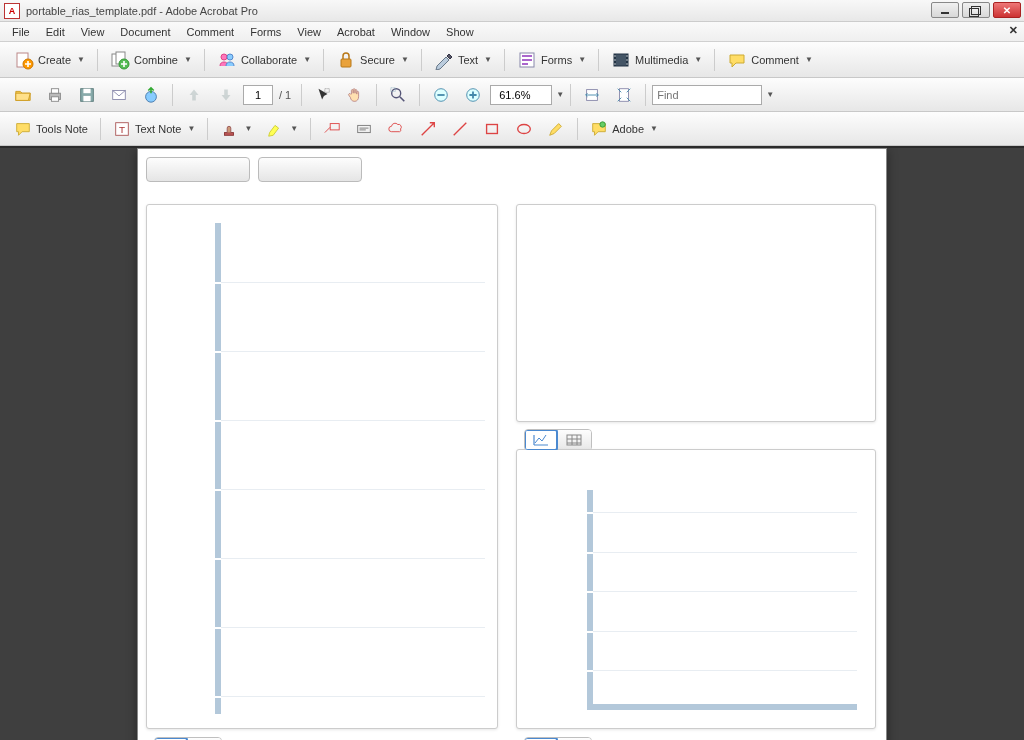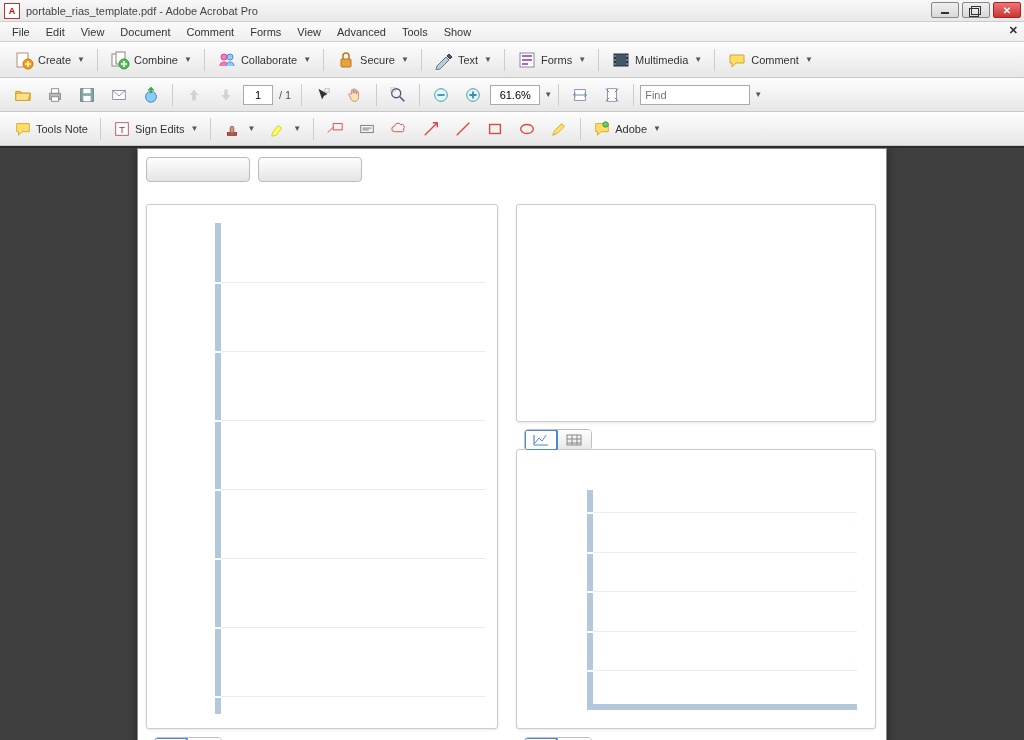--- a/index.html
+++ b/index.html
@@ -25,21 +25,21 @@
 
 
 .toolbar { background: linear-gradient(#fdfdfd,#e7e7e7); border-bottom: 1px solid #c8c8c8; display: flex; align-items: center; padding: 4px 8px; gap: 2px; height: 36px; }
 .toolbar.secondary { height: 34px; }
 .tb-btn { display: flex; align-items: center; gap: 4px; padding: 3px 6px; border-radius: 3px; color: #333; height: 26px; }
 .tb-sep { width:1px; height:22px; background:#ccc; margin:0 4px; }
 .tb-dd { font-size: 8px; color: #555; margin-left: 2px; }
 .icon { width: 20px; height: 20px; flex-shrink: 0; }
 .icon svg { width:100%; height:100%; display:block; }
 .page-input { width: 30px; height: 20px; border: 1px solid #aaa; text-align: center; background:#fff; }
-.zoom-input { width: 50px; height: 20px; border: 1px solid #aaa; text-align: center; padding: 0 8px; background:#fff; }
+.zoom-input { width: 62px; height: 20px; border: 1px solid #aaa; text-align: left; padding: 0 8px; background:#fff; }
 .find-input { width: 110px; height: 20px; border: 1px solid #aaa; padding: 0 4px; background:#fff; color:#888; }
 .slash-total { color:#555; padding: 0 4px; }
 
 
 .viewport { position: absolute; top: 148px; left: 0; right: 0; bottom: 0; background: #3f3f3f; display: flex; justify-content: center; overflow: hidden; }
 .page { width: 750px; height: 640px; background: #fff; border: 1px solid #888; margin-top: 0; box-shadow: 0 2px 10px rgba(0,0,0,0.4); position: relative; }
 
 
 .page .hdr-btns { position: absolute; top: 8px; left: 8px; display:flex; gap:8px; }
 .page .hdr-btn { width: 104px; height: 25px; background: linear-gradient(#fdfdfd,#e5e5e5); border:1px solid #bbb; border-radius:4px; }
@@ -84,22 +84,22 @@
 </div>
 
 <div class="menubar">
   <span class="menu-item">File</span>
   <span class="menu-item">Edit</span>
   <span class="menu-item">View</span>
   <span class="menu-item">Document</span>
   <span class="menu-item">Comment</span>
   <span class="menu-item">Forms</span>
   <span class="menu-item">View</span>
-  <span class="menu-item">Advanced</span>
-  <span class="menu-item">Tools</span>
+  <span class="menu-item">Acrobat</span>
+  <span class="menu-item">Window</span>
   <span class="menu-item">Show</span>
   <span class="menu-close">✕</span>
 </div>
 
 <div class="toolbar">
   <div class="tb-btn">
     <span class="icon">
         <svg viewBox="0 0 20 20">
           <rect x="3" y="3" width="11" height="14" fill="#fff" stroke="#b88"></rect>
           <circle cx="14" cy="14" r="5" fill="#f90" stroke="#c70"></circle>
@@ -337,21 +337,21 @@
     <span>Tools Note</span>
   </div>
   <div class="tb-sep"></div>
   <div class="tb-btn">
     <span class="icon sm">
         <svg viewBox="0 0 20 20">
           <rect x="3" y="3" width="14" height="14" fill="#fff" stroke="#a55"></rect>
           <text x="10" y="14" text-anchor="middle" font-size="11" fill="#a33" font-family="serif">T</text>
         </svg>
       </span>
-    <span>Sign Edits</span>
+    <span>Text Note</span>
       <span class="tb-dd">▼</span>
   </div>
   <div class="tb-sep"></div>
   <div class="tb-btn">
       <span class="icon sm">
         <svg viewBox="0 0 20 20">
           <rect x="5" y="14" width="10" height="3" fill="#b55" stroke="#833"></rect>
           <path d="M8 14V9a2 2 0 114 0v5" fill="#c97" stroke="#955"></path>
         </svg>
       </span>

